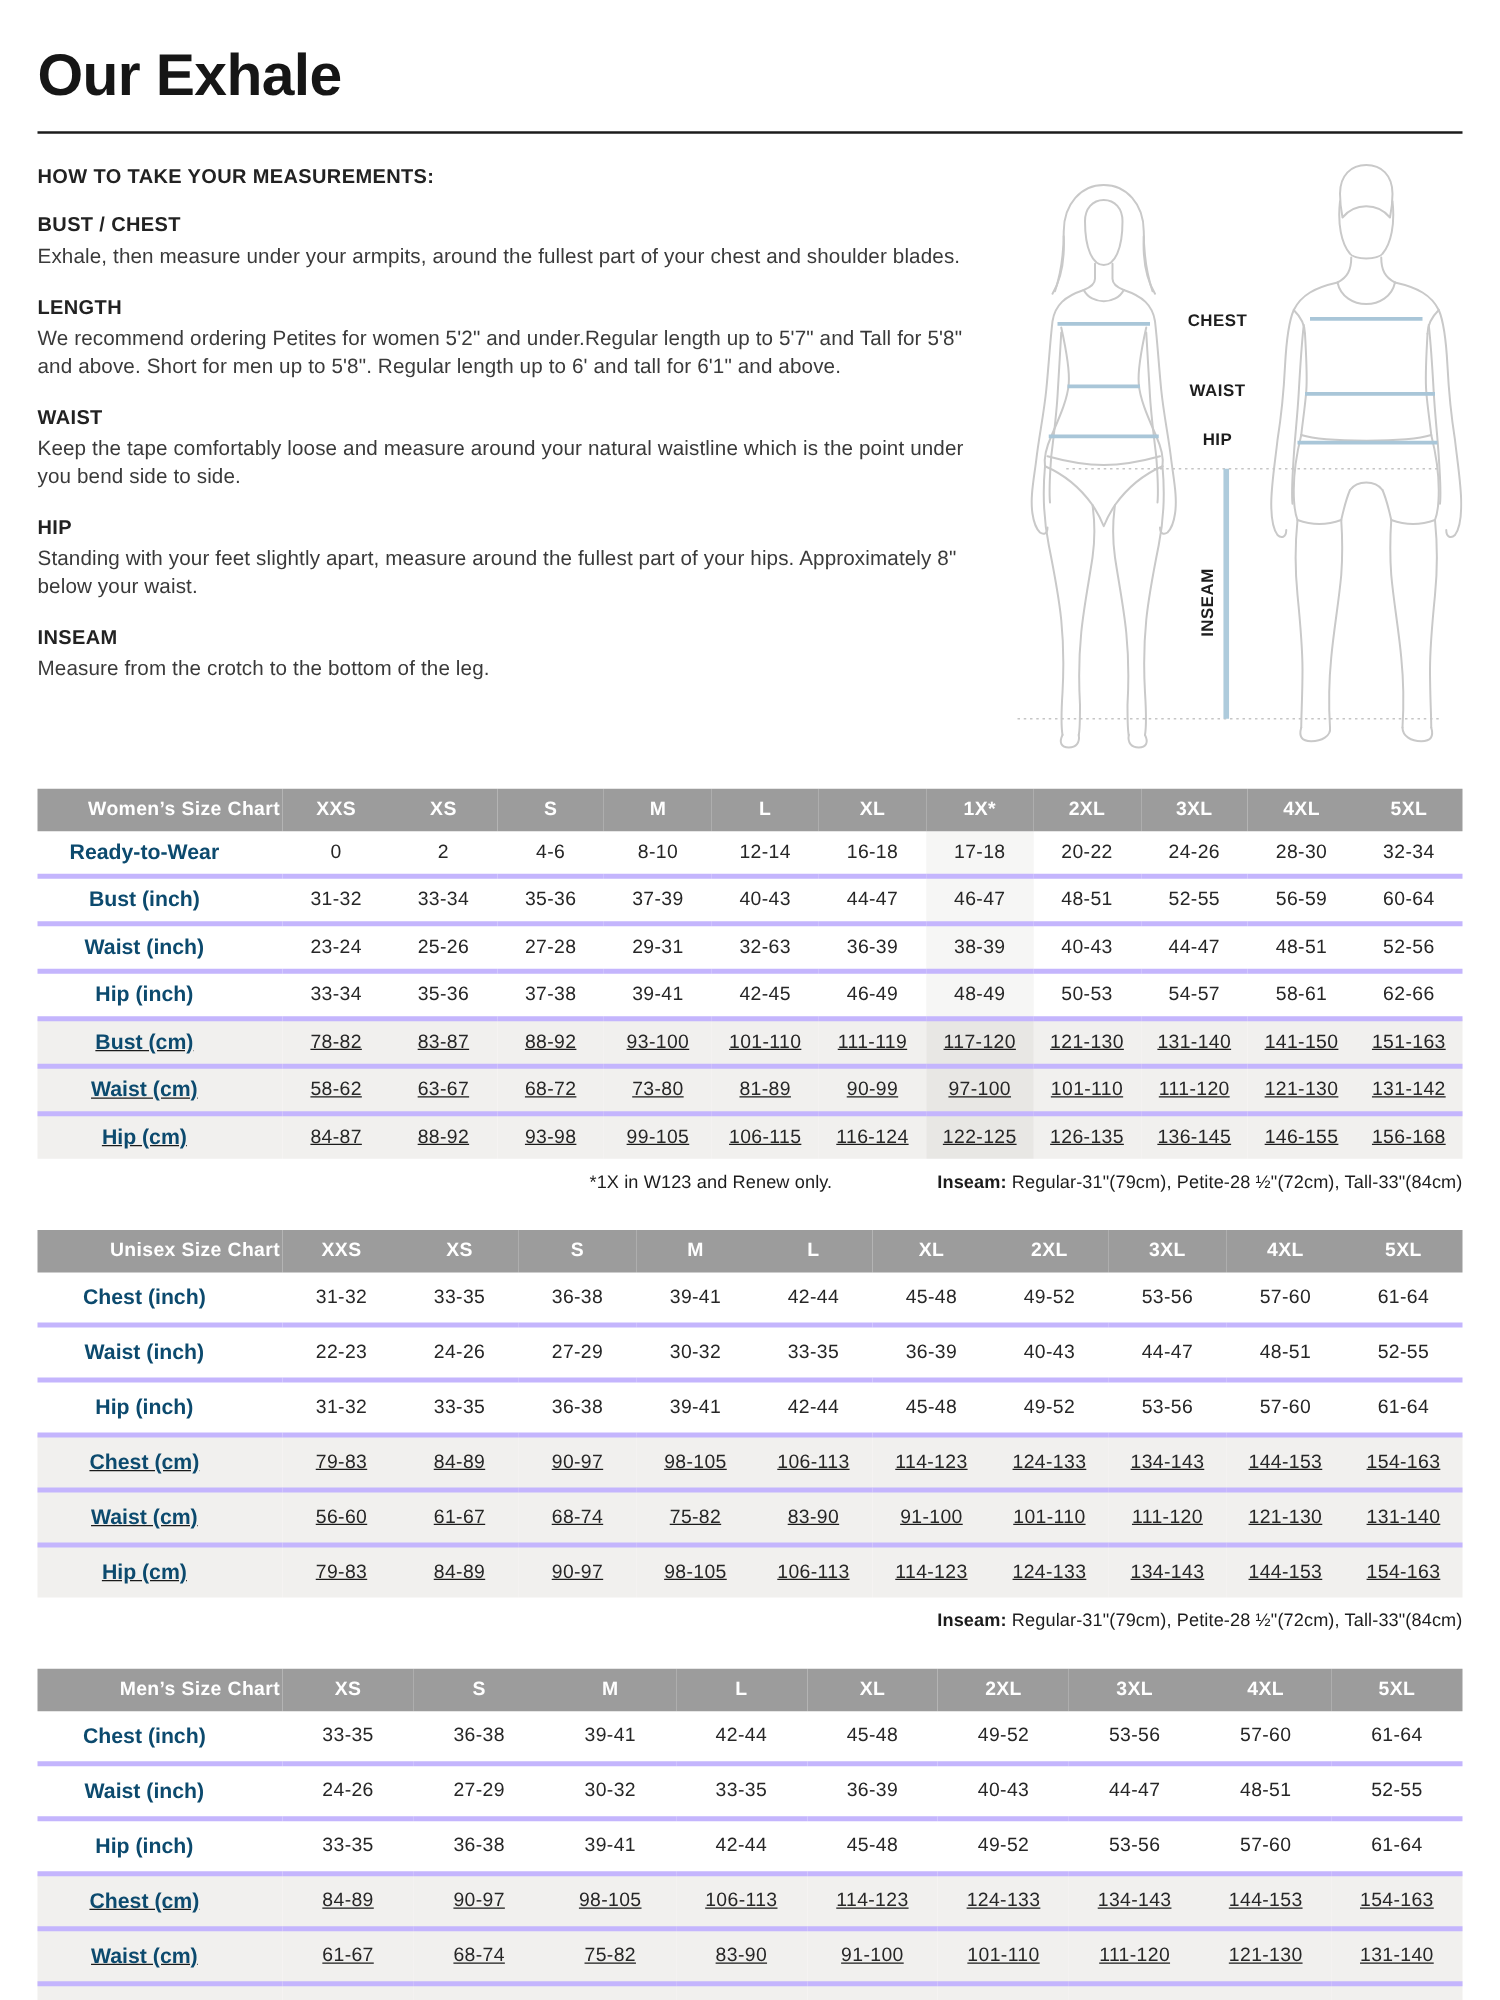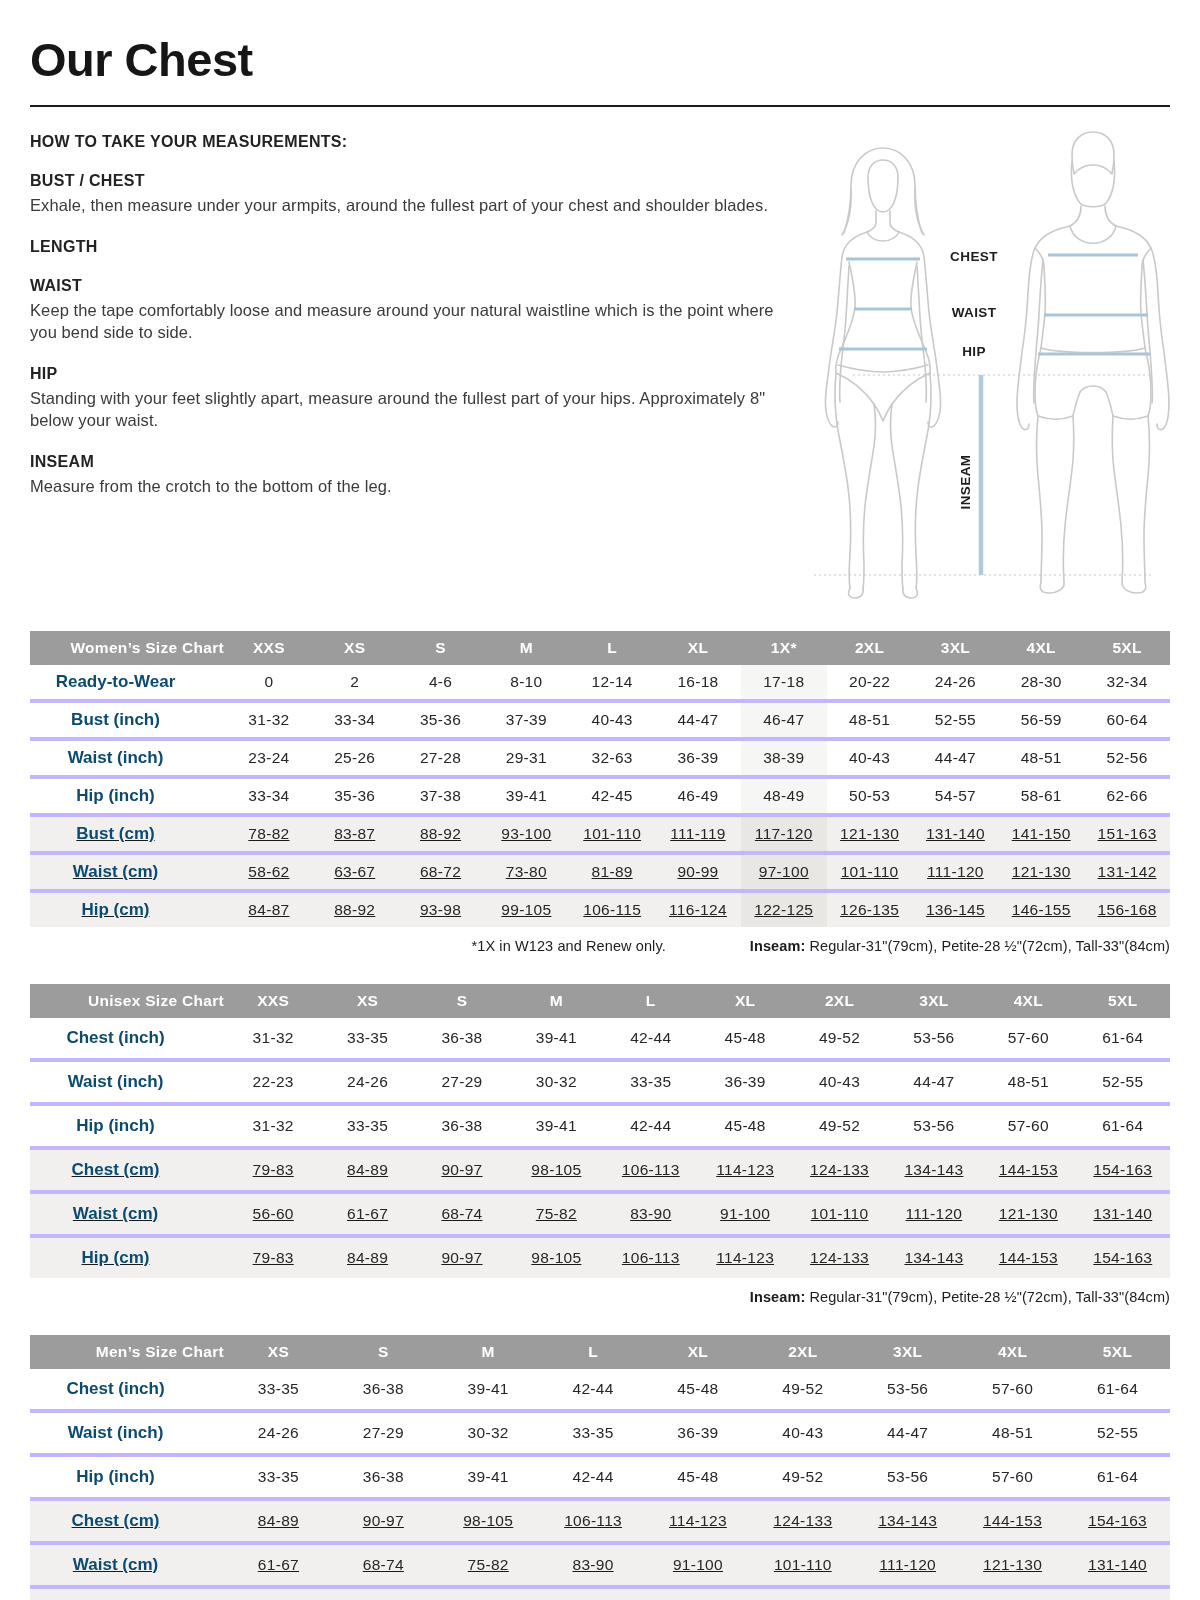--- a/index.html
+++ b/index.html
@@ -36,37 +36,38 @@
   .t-unisex tbody th,.t-unisex tbody td,.t-men tbody th,.t-men tbody td{padding-top:10px;padding-bottom:10px;}
 
   .footnote-row{display:flex;justify-content:flex-end;align-items:center;gap:84px;margin-top:11px;font-size:14.5px;color:#1c1c1c;letter-spacing:.1px;}
   .footnote-row b{font-weight:700;}
 </style>
 </head>
 <body>
 
 <div class="container">
 
-  <h1>Our Chest</h1>
+  <h1>Our Exhale</h1>
   <hr class="title-divider">
 
   <div class="top">
     <div class="instructions">
       <h2 class="how-to">HOW TO TAKE YOUR MEASUREMENTS:</h2>
 
       <div class="sec">
         <h3>BUST / CHEST</h3>
         <p>Exhale, then measure under your armpits, around the fullest part of your chest and shoulder blades.</p>
       </div>
       <div class="sec">
         <h3>LENGTH</h3>
+        <p>We recommend ordering Petites for women 5'2" and under.Regular length up to 5'7" and Tall for 5'8" and above. Short for men up to 5'8". Regular length up to 6' and tall for 6'1" and above.</p>
       </div>
       <div class="sec">
         <h3>WAIST</h3>
-        <p>Keep the tape comfortably loose and measure around your natural waistline which is the point where you bend side to side.</p>
+        <p>Keep the tape comfortably loose and measure around your natural waistline which is the point under you bend side to side.</p>
       </div>
       <div class="sec">
         <h3>HIP</h3>
         <p>Standing with your feet slightly apart, measure around the fullest part of your hips. Approximately 8" below your waist.</p>
       </div>
       <div class="sec">
         <h3>INSEAM</h3>
         <p>Measure from the crotch to the bottom of the leg.</p>
       </div>
     </div>

